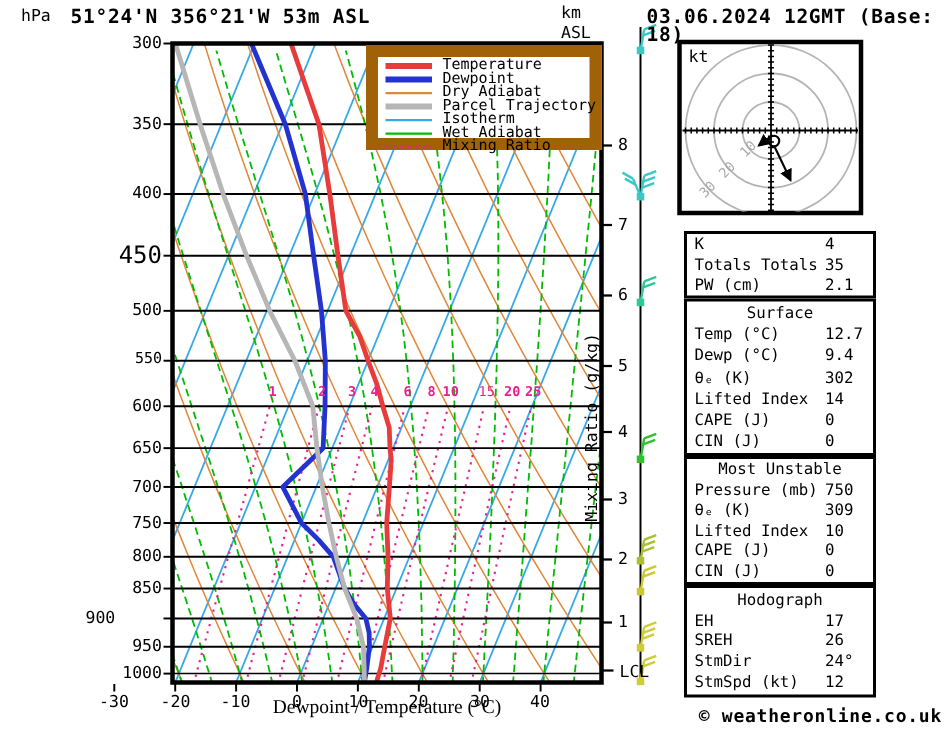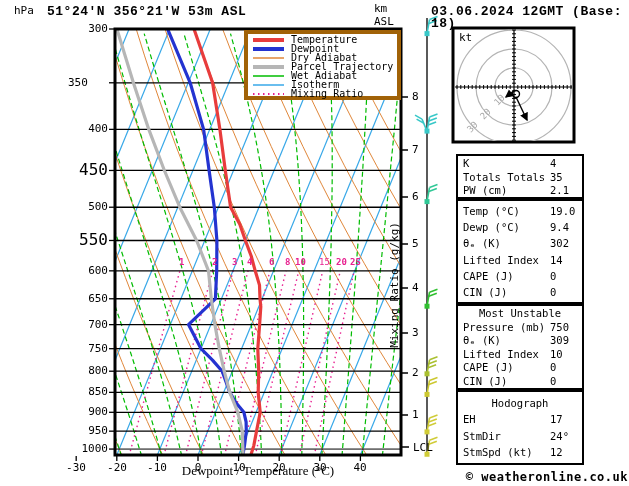--- a/index.html
+++ b/index.html
@@ -1,23 +1,23 @@
 <!DOCTYPE html>
 <html><head>
 <meta charset="utf-8">
 <style>
   html,body{margin:0;padding:0;background:#fff;}
   #app{position:relative;width:629px;height:486px;background:#fff;overflow:hidden;
        font-family:"DejaVu Sans Mono","DejaVu Sans",monospace;color:#000;}
   #plot-svg{position:absolute;left:0;top:0;}
   .lbl{position:absolute;white-space:pre-line;line-height:12px;}
-  .title{font-weight:bold;font-size:13px;letter-spacing:0.5px;font-family:Liberation Mono, monospace;}
+  .title{font-weight:bold;font-size:13px;letter-spacing:0.5px;}
   .axis-num{font-size:11px;}
   #legend{position:absolute;left:244px;top:30px;width:157px;height:70px;background:#fff;
-          border:4px solid #a16207;display:flex;flex-direction:column;justify-content:space-evenly;
+          border:8px solid #a16207;display:flex;flex-direction:column;justify-content:space-evenly;
           padding:1px 0 1px 4px;z-index:5;box-sizing:border-box;}
   .leg-row{display:flex;align-items:center;height:9px;}
   .leg-line{width:33px;margin-right:6px;flex:none;}
   .leg-txt{font-size:10px;line-height:9px;white-space:nowrap;}
   .info-box{position:absolute;left:456px;width:128px;border:2px solid #000;background:#fff;
             display:flex;flex-direction:column;justify-content:space-evenly;box-sizing:border-box;
             font-size:10.5px;}
   .info-hdr{text-align:center;}
   .info-row{position:relative;padding-left:5px;white-space:nowrap;}
   .info-val{position:absolute;left:92px;top:0;}
@@ -340,56 +340,56 @@
         <span class="leg-txt">Dry Adiabat</span>
       </div>
       <div class="leg-row">
         <svg width="33" height="8" class="leg-line">
           <line x1="1" y1="4" x2="32" y2="4" stroke="#b6b6b6" stroke-width="4"></line>
         </svg>
         <span class="leg-txt">Parcel Trajectory</span>
       </div>
       <div class="leg-row">
         <svg width="33" height="8" class="leg-line">
+          <line x1="1" y1="4" x2="32" y2="4" stroke="#38a8e8" stroke-width="1.5"></line>
+        </svg>
+        <span class="leg-txt">Isotherm</span>
+      </div>
+      <div class="leg-row">
+        <svg width="33" height="8" class="leg-line">
           <line x1="1" y1="4" x2="32" y2="4" stroke="#00bc00" stroke-width="1.5"></line>
         </svg>
         <span class="leg-txt">Wet Adiabat</span>
-      </div>
-      <div class="leg-row">
-        <svg width="33" height="8" class="leg-line">
-          <line x1="1" y1="4" x2="32" y2="4" stroke="#38a8e8" stroke-width="1.5"></line>
-        </svg>
-        <span class="leg-txt">Isotherm</span>
       </div>
       <div class="leg-row">
         <svg width="33" height="8" class="leg-line">
           <line x1="1" y1="4" x2="32" y2="4" stroke="#e82090" stroke-width="2" stroke-dasharray="1.5 3.5"></line>
         </svg>
         <span class="leg-txt">Mixing Ratio</span>
       </div>
     </div>
 
   <div class="lbl" style="left:115px;top:465px;width:286px;text-align:center;font-size:13px;font-family:Liberation Serif, serif;">Dewpoint / Temperature (°C)</div>
   <div id="mix-axis">Mixing Ratio (g/kg)</div>
   <div id="lcl-lbl">LCL</div>
   <div id="kt-lbl">kt</div>
   <div id="watermark">© weatheronline.co.uk</div>
 <div class="lbl" style="left:68px;top:23px;width:40px;text-align:right;font-size:11px;">300</div>
-    <div class="lbl" style="left:68px;top:77px;width:40px;font-size:11px;">350</div>
+    <div class="lbl" style="left:68px;top:77px;width:40px;text-align:right;font-size:11px;">350</div>
     <div class="lbl" style="left:68px;top:123px;width:40px;text-align:right;font-size:11px;">400</div>
     <div class="lbl" style="left:68px;top:164px;width:40px;text-align:right;font-size:16px;">450</div>
     <div class="lbl" style="left:68px;top:201px;width:40px;text-align:right;font-size:11px;">500</div>
-    <div class="lbl" style="left:68px;top:234px;width:40px;text-align:right;font-size:16px;">550</div>
+    <div class="lbl" style="left:68px;top:234px;width:40px;text-align:right;font-size:10px;">550</div>
     <div class="lbl" style="left:68px;top:265px;width:40px;text-align:right;font-size:11px;">600</div>
     <div class="lbl" style="left:68px;top:293px;width:40px;text-align:right;font-size:11px;">650</div>
     <div class="lbl" style="left:68px;top:319px;width:40px;text-align:right;font-size:11px;">700</div>
     <div class="lbl" style="left:68px;top:343px;width:40px;text-align:right;font-size:11px;">750</div>
     <div class="lbl" style="left:68px;top:365px;width:40px;text-align:right;font-size:11px;">800</div>
     <div class="lbl" style="left:68px;top:386px;width:40px;text-align:right;font-size:11px;">850</div>
-    <div class="lbl" style="left:68px;top:406px;width:40px;text-align:right;font-size:11px;">900</div>
+    <div class="lbl" style="left:57px;top:406px;width:40px;text-align:left;font-size:11px;">900</div>
     <div class="lbl" style="left:68px;top:425px;width:40px;text-align:right;font-size:11px;">950</div>
     <div class="lbl" style="left:68px;top:443px;width:40px;text-align:right;font-size:11px;">1000</div>
     <div class="lbl" style="left:59px;top:462px;width:34px;text-align:center;font-size:11px;">-30</div>
     <div class="lbl" style="left:100px;top:462px;width:34px;text-align:center;font-size:11px;">-20</div>
     <div class="lbl" style="left:140px;top:462px;width:34px;text-align:center;font-size:11px;">-10</div>
     <div class="lbl" style="left:181px;top:462px;width:34px;text-align:center;font-size:11px;">0</div>
     <div class="lbl" style="left:222px;top:462px;width:34px;text-align:center;font-size:11px;">10</div>
     <div class="lbl" style="left:262px;top:462px;width:34px;text-align:center;font-size:11px;">20</div>
     <div class="lbl" style="left:303px;top:462px;width:34px;text-align:center;font-size:11px;">30</div>
     <div class="lbl" style="left:343px;top:462px;width:34px;text-align:center;font-size:11px;">40</div>
@@ -413,34 +413,36 @@
     <div class="lbl" style="left:350px;top:256px;font-size:9px;font-weight:bold;color:#e82090;">25</div>
     <div class="ring-lbl" style="left: 493.565px; top: 95.4349px;">10</div>
     <div class="ring-lbl" style="left: 480.13px; top: 108.87px;">20</div>
     <div class="ring-lbl" style="left: 466.695px; top: 122.305px;">30</div>
     <div class="info-box" style="top: 154px; height: 45px;">
       <div class="info-row"><span>K</span><span class="info-val">4</span></div>
       <div class="info-row"><span>Totals Totals</span><span class="info-val">35</span></div>
       <div class="info-row"><span>PW (cm)</span><span class="info-val">2.1</span></div>
     </div>
     <div class="info-box" style="top: 199px; height: 105px;">
-      <div class="info-row"><span>Temp (°C)</span><span class="info-val">19.0</span></div>
+      <div class="info-hdr">Surface</div>
+      <div class="info-row"><span>Temp (°C)</span><span class="info-val">12.7</span></div>
       <div class="info-row"><span>Dewp (°C)</span><span class="info-val">9.4</span></div>
       <div class="info-row"><span>θₑ (K)</span><span class="info-val">302</span></div>
       <div class="info-row"><span>Lifted Index</span><span class="info-val">14</span></div>
       <div class="info-row"><span>CAPE (J)</span><span class="info-val">0</span></div>
       <div class="info-row"><span>CIN (J)</span><span class="info-val">0</span></div>
     </div>
     <div class="info-box" style="top: 304px; height: 86px;">
       <div class="info-hdr">Most Unstable</div>
       <div class="info-row"><span>Pressure (mb)</span><span class="info-val">750</span></div>
       <div class="info-row"><span>θₑ (K)</span><span class="info-val">309</span></div>
       <div class="info-row"><span>Lifted Index</span><span class="info-val">10</span></div>
       <div class="info-row"><span>CAPE (J)</span><span class="info-val">0</span></div>
       <div class="info-row"><span>CIN (J)</span><span class="info-val">0</span></div>
     </div>
     <div class="info-box" style="top: 390px; height: 75px;">
       <div class="info-hdr">Hodograph</div>
       <div class="info-row"><span>EH</span><span class="info-val">17</span></div>
+      <div class="info-row"><span>SREH</span><span class="info-val">26</span></div>
       <div class="info-row"><span>StmDir</span><span class="info-val">24°</span></div>
       <div class="info-row"><span>StmSpd (kt)</span><span class="info-val">12</span></div>
     </div>
   </div>
 
 </body></html>

